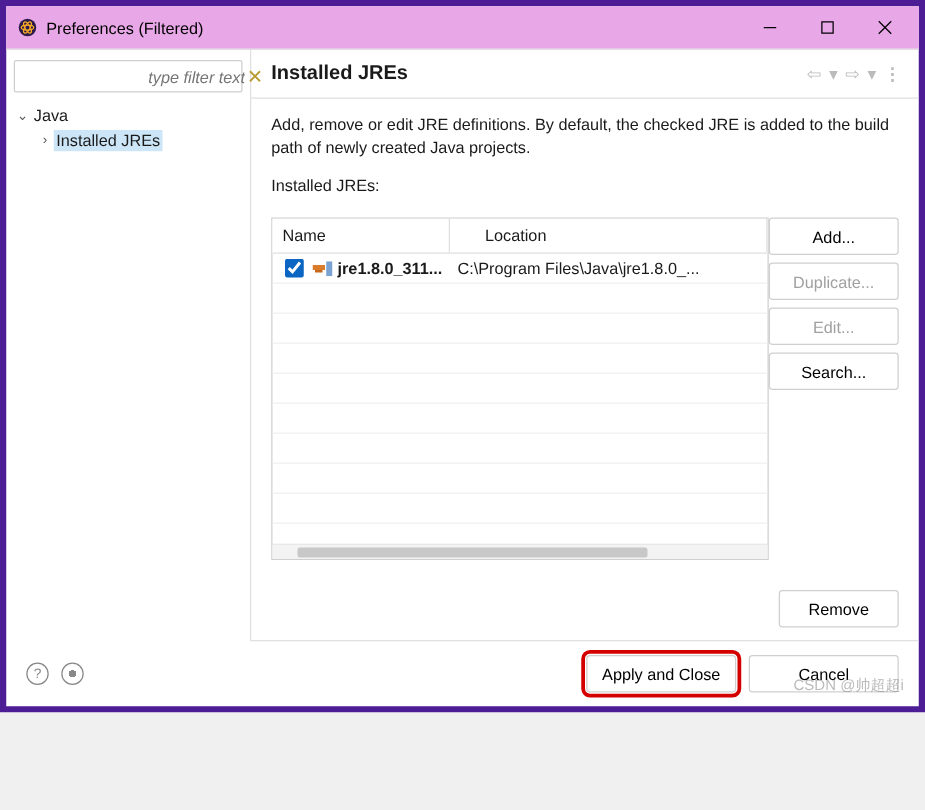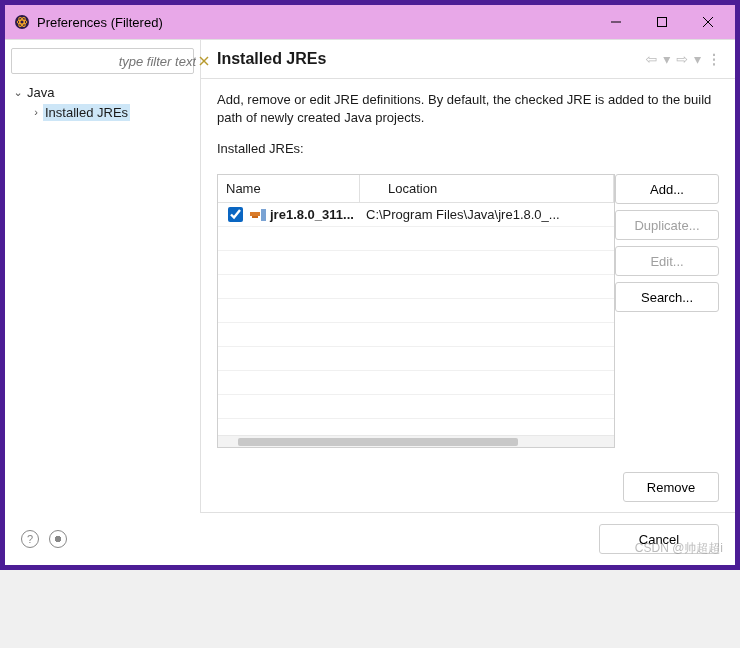--- a/index.html
+++ b/index.html
@@ -176,17 +176,18 @@
         <button>Remove</button>
       </div>
     </div>
   </div>
 
   <div class="footer">
     <div class="lefticons">
       <span class="circ">?</span>
       <span class="circ" style="background:radial-gradient(circle at center,#888 0,#888 3px,transparent 3px);"></span>
     </div>
+    <button class="highlight">Apply and Close</button>
     <button>Cancel</button>
   </div>
 
   <div class="watermark">CSDN @帅超超i</div>
 </div>
 
 </body></html>

